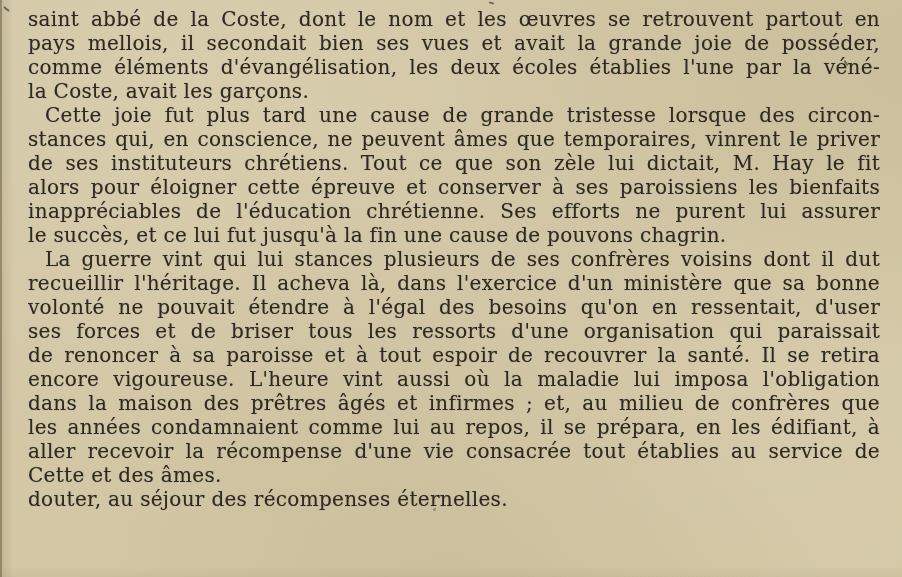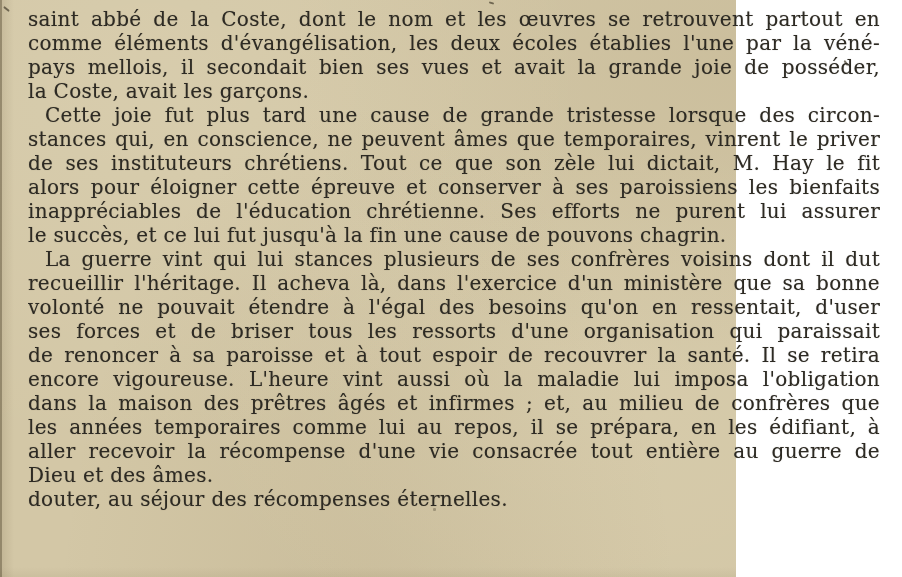--- a/index.html
+++ b/index.html
@@ -7,21 +7,21 @@
     padding: 0;
   }
   body {
     width: 902px;
     height: 577px;
     overflow: hidden;
     font-family: "DejaVu Serif", "Liberation Serif", serif;
   }
   .scan {
     position: relative;
-    width: 736px;
+    width: 902px;
     height: 577px;
     background-color: #d3c7a6;
     
     background-image:
       radial-gradient(ellipse at 20% 15%, rgba(255,250,230,0.10), rgba(0,0,0,0) 55%),
       radial-gradient(ellipse at 80% 70%, rgba(255,248,225,0.08), rgba(0,0,0,0) 50%),
       radial-gradient(ellipse at 50% 110%, rgba(120,100,60,0.10), rgba(0,0,0,0) 60%),
       radial-gradient(ellipse at 105% 10%, rgba(130,110,70,0.10), rgba(0,0,0,0) 45%),
       linear-gradient(90deg, rgba(110,95,65,0.18) 0px, rgba(110,95,65,0.0) 14px),
       linear-gradient(0deg, rgba(110,95,65,0.08) 0px, rgba(110,95,65,0.0) 10px);
@@ -69,41 +69,41 @@
 
 <div class="scan">
   <div class="page-edge-left"></div>
   <div class="speck s1"></div>
   <div class="speck s2"></div>
   <div class="speck s3"></div>
   <div class="speck s4"></div>
   <div class="text-block" id="text-block">
       <div class="para">
         <div class="line">saint abbé de la Coste, dont le nom et les œuvres se retrouvent partout en</div>
+        <div class="line">pays mellois, il secondait bien ses vues et avait la grande joie de posséder,</div>
         <div class="line">comme éléments d'évangélisation, les deux écoles établies l'une par la véné-</div>
-        <div class="line">pays mellois, il secondait bien ses vues et avait la grande joie de posséder,</div>
         <div class="line last-line">la Coste, avait les garçons.</div>
       </div>
       <div class="para">
         <div class="line first-indent">Cette joie fut plus tard une cause de grande tristesse lorsque des circon-</div>
         <div class="line">stances qui, en conscience, ne peuvent âmes que temporaires, vinrent le priver</div>
         <div class="line">de ses instituteurs chrétiens. Tout ce que son zèle lui dictait, M. Hay le fit</div>
         <div class="line">alors pour éloigner cette épreuve et conserver à ses paroissiens les bienfaits</div>
         <div class="line">inappréciables de l'éducation chrétienne. Ses efforts ne purent lui assurer</div>
         <div class="line last-line">le succès, et ce lui fut jusqu'à la fin une cause de pouvons chagrin.</div>
       </div>
       <div class="para">
         <div class="line first-indent">La guerre vint qui lui stances plusieurs de ses confrères voisins dont il dut</div>
         <div class="line">recueillir l'héritage. Il acheva là, dans l'exercice d'un ministère que sa bonne</div>
         <div class="line">volonté ne pouvait étendre à l'égal des besoins qu'on en ressentait, d'user</div>
         <div class="line">ses forces et de briser tous les ressorts d'une organisation qui paraissait</div>
         <div class="line">de renoncer à sa paroisse et à tout espoir de recouvrer la santé. Il se retira</div>
         <div class="line">encore vigoureuse. L'heure vint aussi où la maladie lui imposa l'obligation</div>
         <div class="line">dans la maison des prêtres âgés et infirmes ; et, au milieu de confrères que</div>
-        <div class="line">les années temporaires comme lui au repos, il se prépara, en les édifiant, à</div>
-        <div class="line">aller recevoir la récompense d'une vie consacrée tout entière au guerre de</div>
-        <div class="line last-line">Dieu et des âmes.</div>
+        <div class="line">les années condamnaient comme lui au repos, il se prépara, en les édifiant, à</div>
+        <div class="line">aller recevoir la récompense d'une vie consacrée tout établies au service de</div>
+        <div class="line last-line">Cette et des âmes.</div>
       </div>
       <div class="para">
         <div class="line last-line">douter, au séjour des récompenses éternelles.</div>
       </div>
     </div>
 </div>
 
 </body></html>

